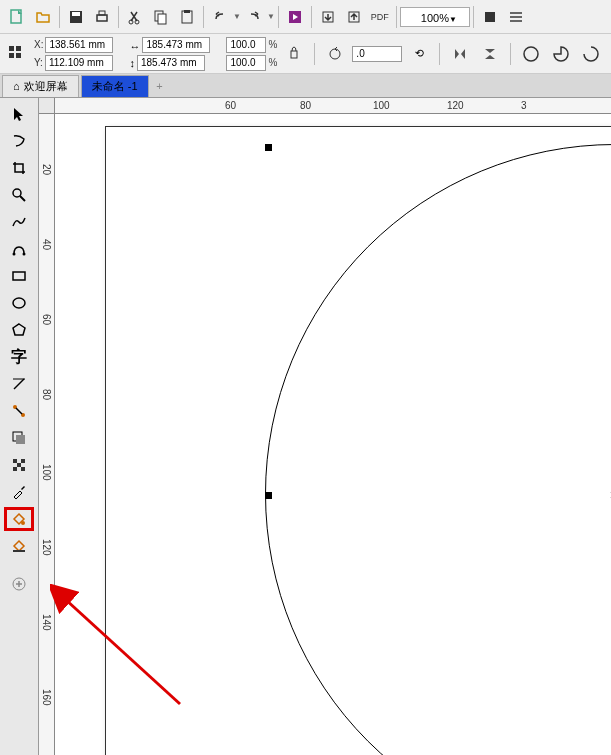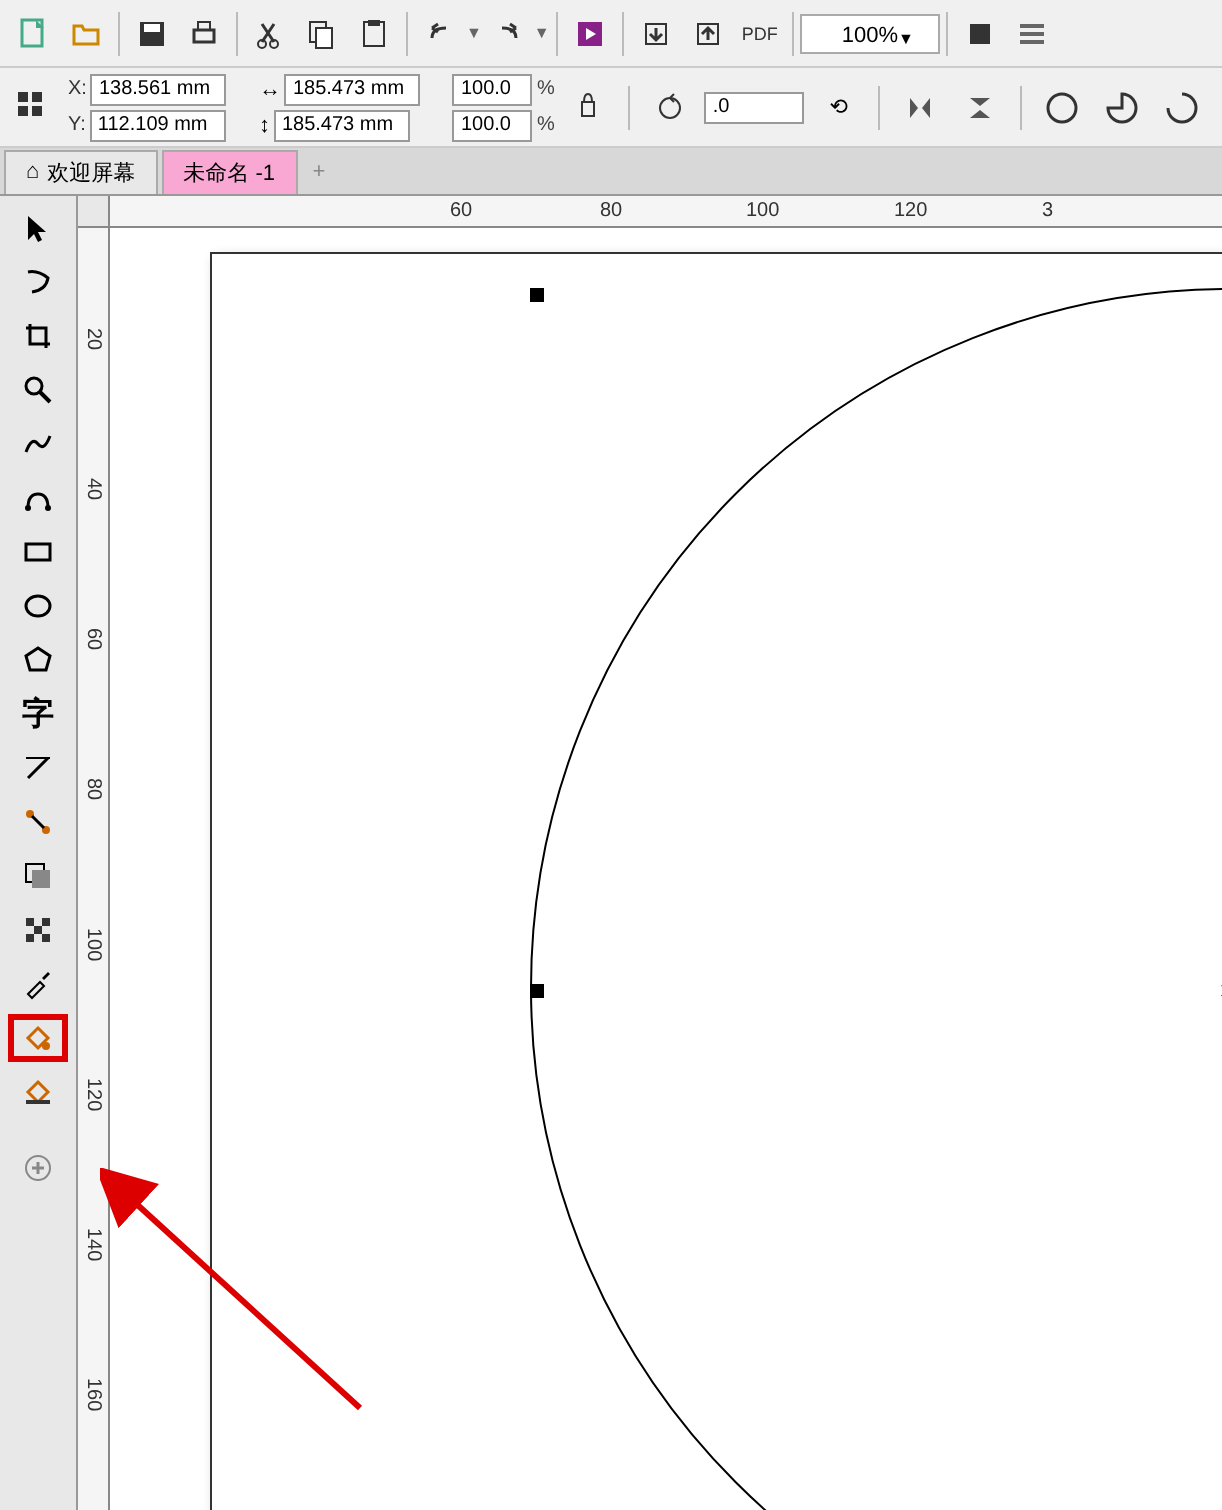--- a/index.html
+++ b/index.html
@@ -12,21 +12,21 @@
     
     .props-bar { background: #f0f0f0; border-bottom: 1px solid #ccc; display: flex; align-items: center; padding: 4px; height: 40px; gap: 4px; }
     .prop-label { font-size: 10px; color: #333; }
     .prop-input { border: 1px solid #999; background: #fff; font-size: 10px; padding: 1px 3px; width: 68px; height: 16px; }
     .prop-group { display: flex; flex-direction: column; gap: 2px; }
     .prop-row { display: flex; align-items: center; gap: 2px; }
     .unit { font-size: 10px; color: #444; }
     
     .tabs { background: #d8d8d8; border-bottom: 1px solid #999; display: flex; align-items: center; height: 24px; padding-left: 2px; }
     .tab { background: #e8e8e8; border: 1px solid #aaa; border-bottom: none; padding: 3px 10px; font-size: 11px; margin-right: 2px; cursor: pointer; display: flex; align-items: center; gap: 4px; }
-    .tab.active { background: #f9a8d4; }
+    .tab.active { background: #1d4ed8; }
     .tab-add { width: 18px; height: 16px; display: flex; align-items: center; justify-content: center; color: #888; cursor: pointer; }
     
     .main-area { display: flex; height: calc(755px - 34px - 40px - 24px); }
     
     .toolbox { width: 39px; background: #e8e8e8; border-right: 1px solid #999; display: flex; flex-direction: column; align-items: center; padding-top: 4px; gap: 3px; }
     .tool { width: 30px; height: 24px; display: flex; align-items: center; justify-content: center; cursor: pointer; border: 1px solid transparent; }
     .tool.highlighted { border: 3px solid #d00; }
     
     .canvas-wrap { flex: 1; position: relative; background: #fff; overflow: hidden; }
     .ruler-h { position: absolute; top: 0; left: 16px; right: 0; height: 16px; background: #f5f5f5; border-bottom: 1px solid #888; }

